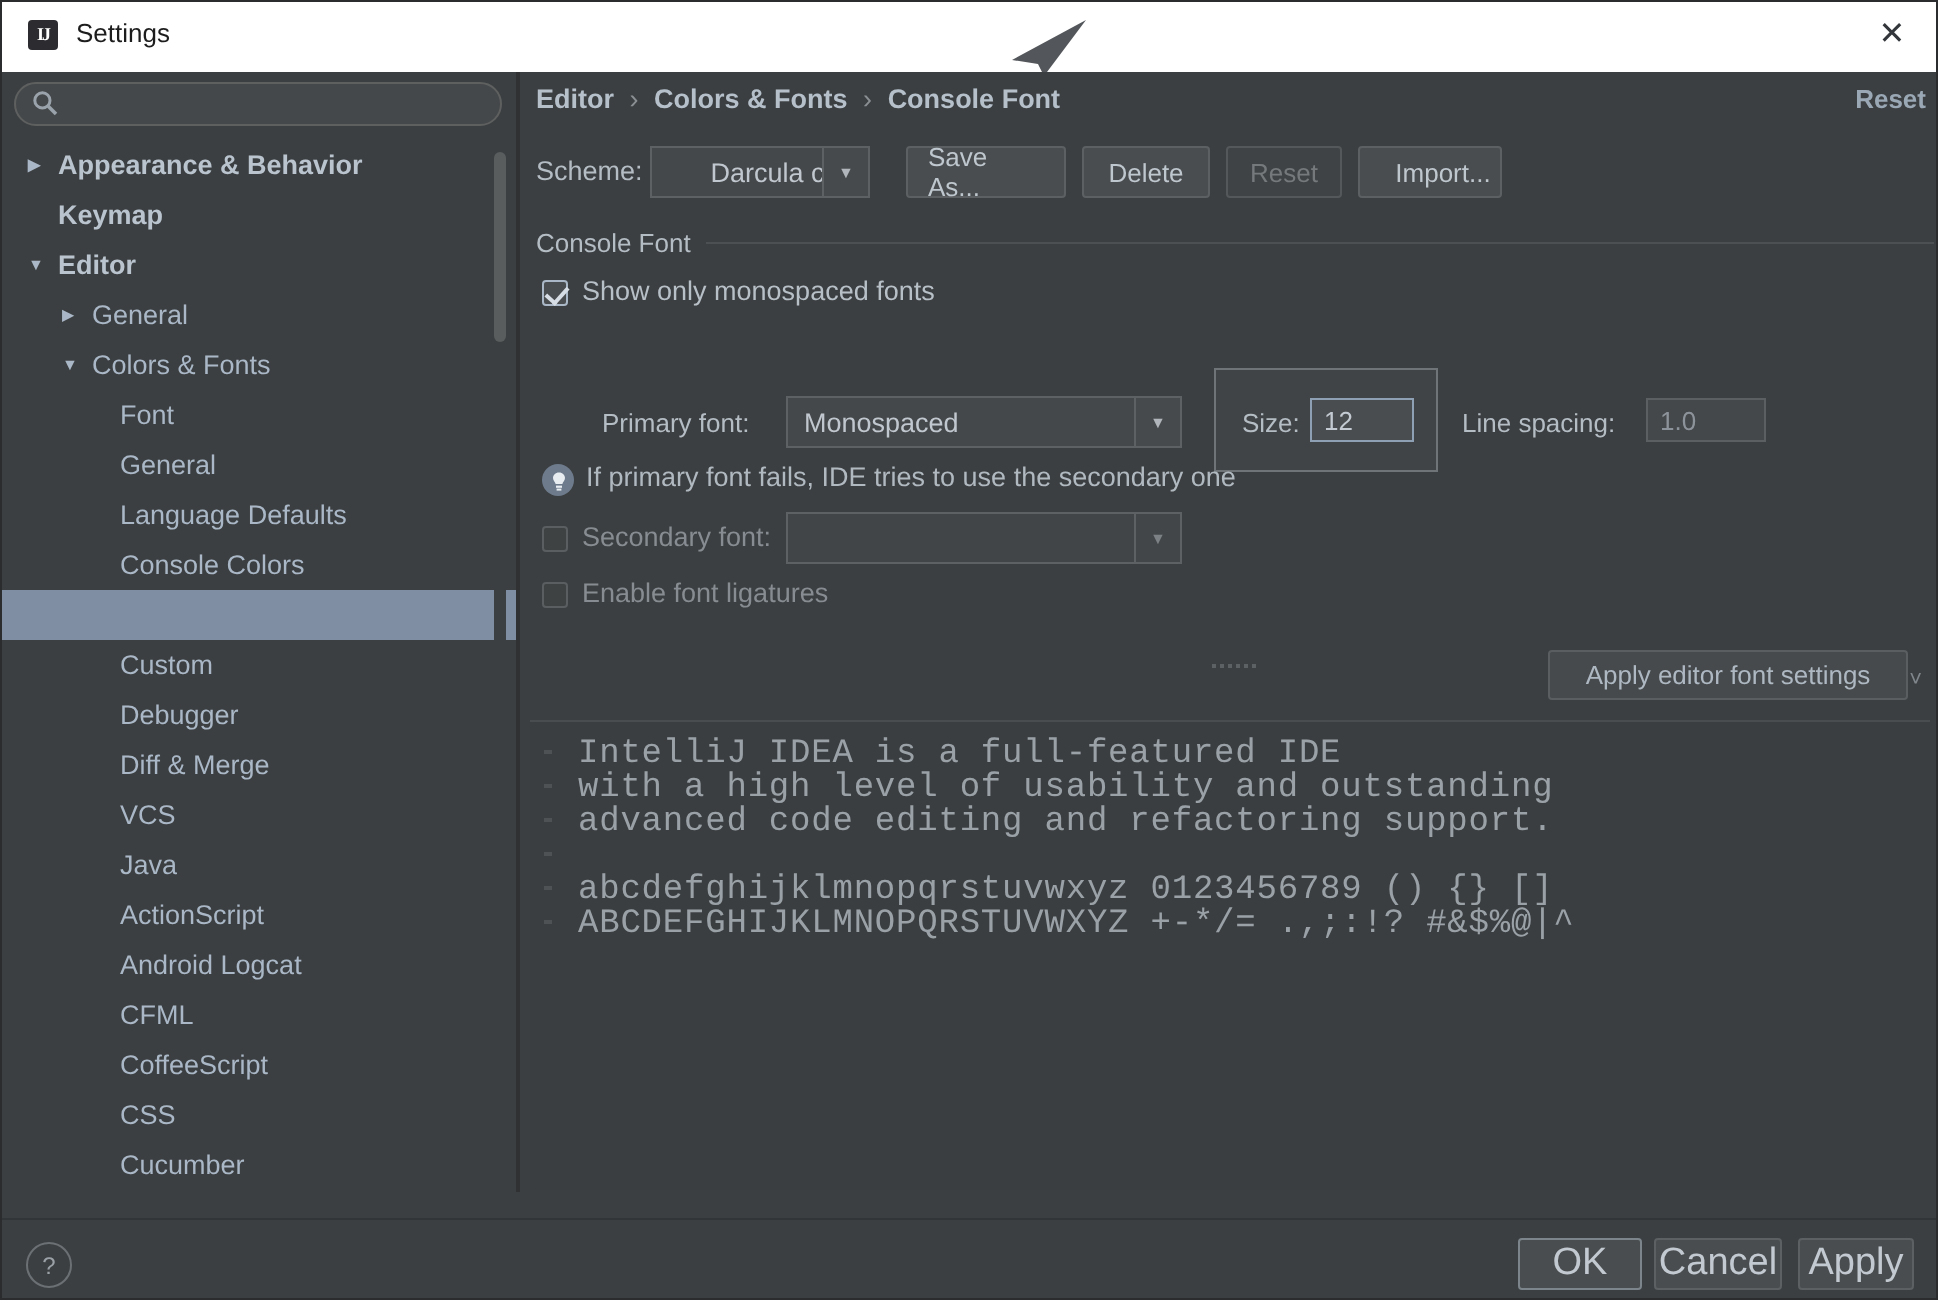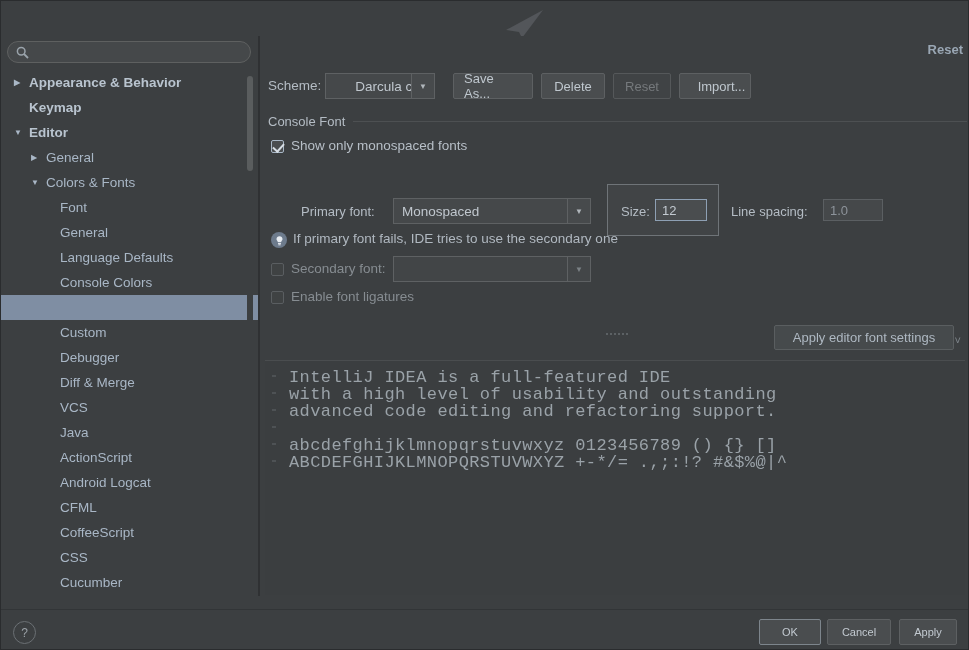--- a/index.html
+++ b/index.html
@@ -197,33 +197,40 @@
   .footer{position:absolute;left:0;top:609px;width:969px;height:41px;background:#3c3f41;border-top:1px solid #323537;}
   .help-btn{
     position:absolute;left:13px;top:11px;width:21px;height:21px;border-radius:50%;
     border:1px solid #6b7074;color:#9aa1a7;font-size:12px;
     display:flex;align-items:center;justify-content:center;cursor:pointer;
   }
   .fbtn{
     position:absolute;top:9px;height:26px;box-sizing:border-box;
     background:#4a4d4f;border:1px solid #5d6062;border-radius:2px;
     display:flex;align-items:center;justify-content:center;
-    font-size:11px;color:#c2c9d0;cursor:pointer;
+    font-size:19px;color:#c2c9d0;cursor:pointer;
   }
   #btn-ok{right:148px;width:62px;border-color:#7d858c;}
   #btn-cancel{right:78px;width:64px;}
   #btn-apply{right:12px;width:58px;}
 
   .winborder{position:absolute;left:0;top:0;width:969px;height:650px;border:1px solid #2a2c2e;box-sizing:border-box;pointer-events:none;}
 </style>
 </head>
 <body>
 
 <div class="window">
 
+  <div class="titlebar">
+    <div class="title-icon">
+      <span>IJ</span>
+    </div>
+    <div class="title-text">Settings</div>
+    <div class="close-btn">✕</div>
+  </div>
 
   <div class="cursor">
     <svg width="50" height="32" viewBox="0 0 50 32">
       <polygon points="43,2 6,22 19,24 22,30" fill="#53565a"></polygon>
     </svg>
   </div>
 
   <div class="body-area">
 
     <div class="sidebar">
@@ -306,20 +313,27 @@
           </div>
         </div>
       <div class="sb-track"></div>
       <div class="sb-thumb"></div>
     </div>
 
     <div class="v-divider"></div>
 
     <div class="panel">
 
+      <div class="breadcrumb">
+        <span>Editor</span>
+        <span class="sep">›</span>
+        <span>Colors &amp; Fonts</span>
+        <span class="sep">›</span>
+        <span>Console Font</span>
+      </div>
       <div class="reset-link">Reset</div>
 
       <div class="scheme-row">
         <div class="scheme-label">Scheme:</div>
 
         <div class="combo" id="scheme-combo">
           <div class="ctext">Darcula copy</div>
           <div class="carrow">▼</div>
         </div>
 

